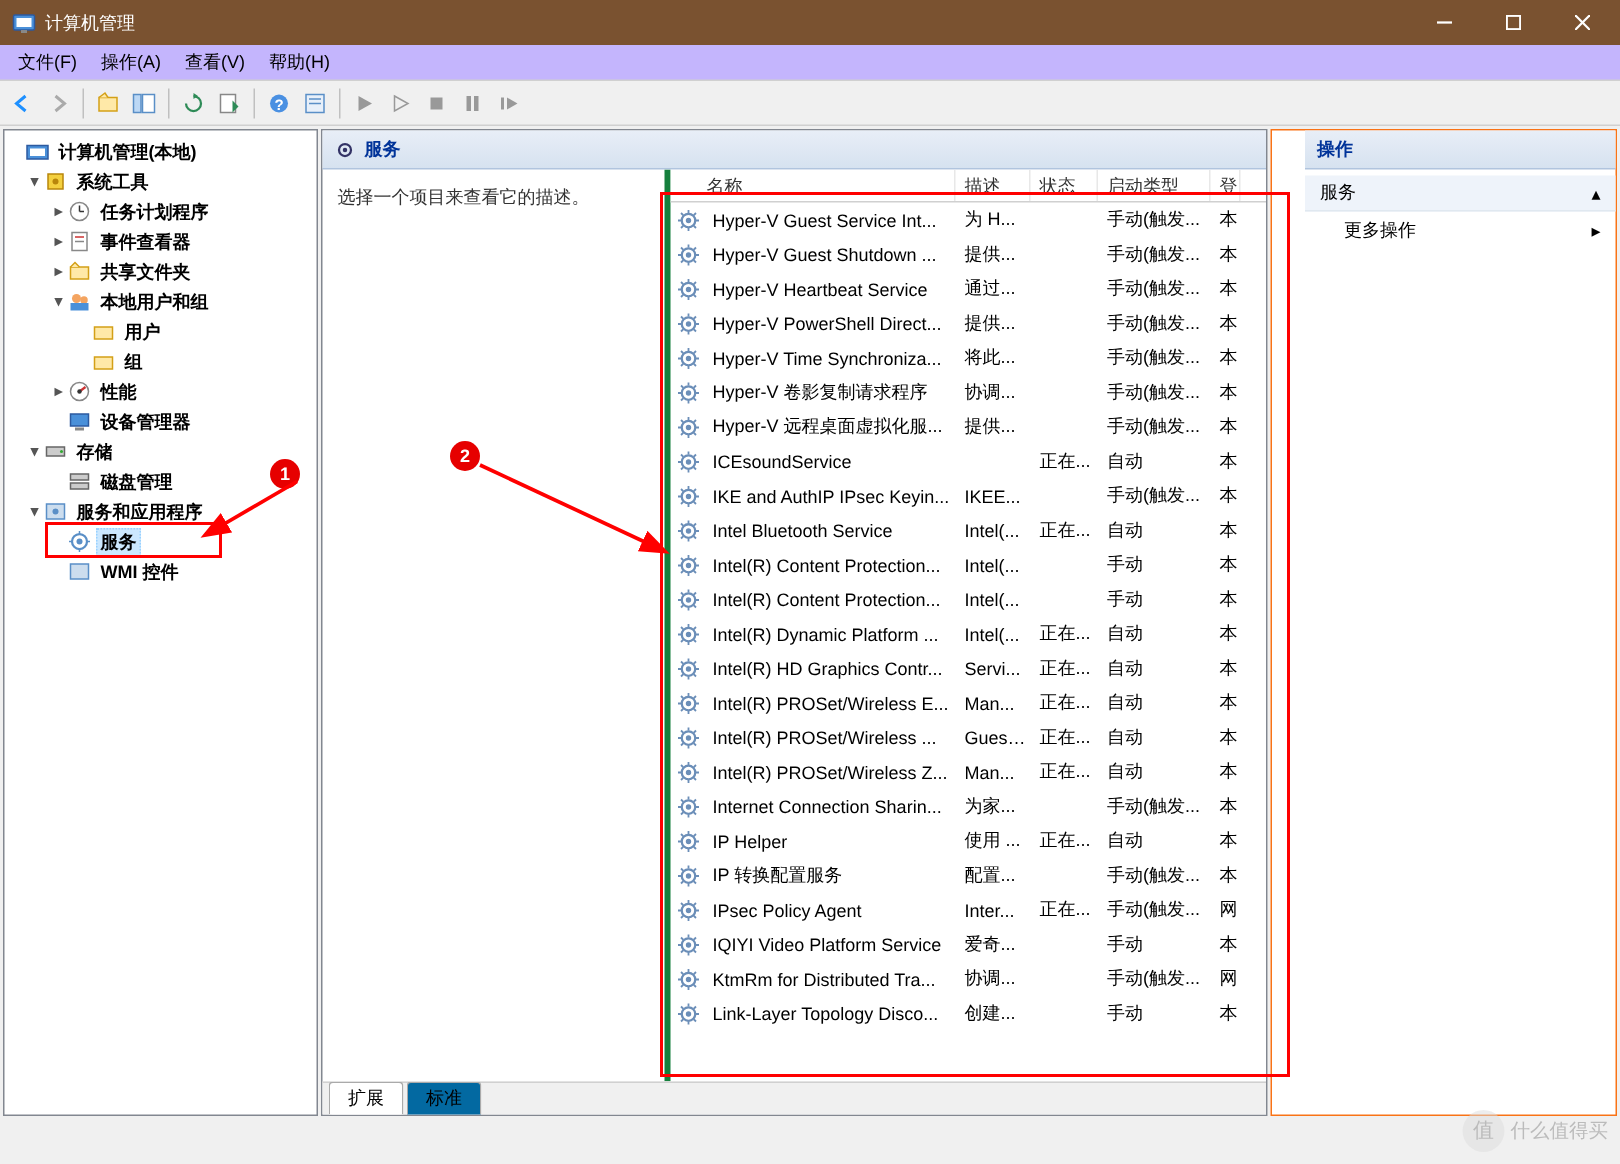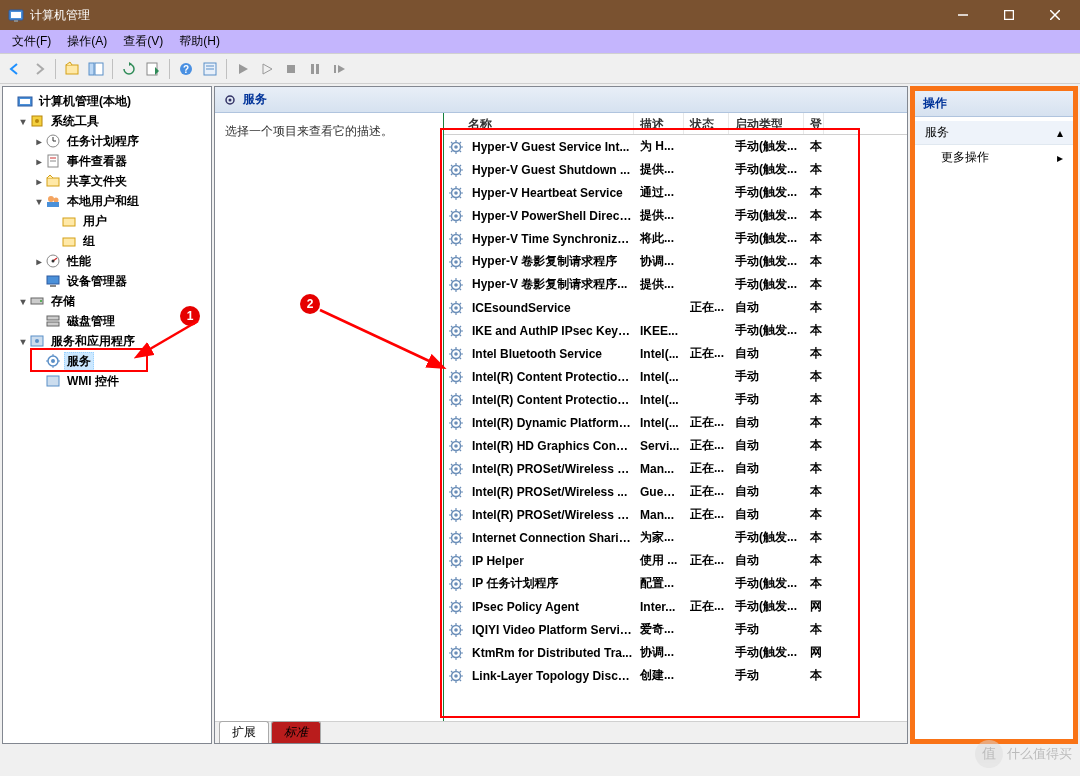--- a/index.html
+++ b/index.html
@@ -31,38 +31,38 @@
 .indent-1 { padding-left: 14px; }
 .indent-2 { padding-left: 30px; }
 .indent-3 { padding-left: 46px; }
 
 .center-panel { flex: 1; display: flex; flex-direction: column; margin: 2px 1px; border: 1px solid #828790; background: #fff; position: relative; }
 .center-header { background: linear-gradient(#e8eef7, #d6e2f0); border-bottom: 1px solid #b0c4de; height: 26px; display: flex; align-items: center; padding: 0 8px; gap: 6px; }
 .center-header .gear { width: 14px; height: 14px; }
 .center-header .hdr-text { font-size: 12px; font-weight: bold; color: #003399; }
 .center-body { display: flex; flex: 1; overflow: hidden; }
 .desc-pane { width: 228px; padding: 10px 10px; font-size: 12px; color: #333; }
-.list-pane { flex: 1; display: flex; flex-direction: column; border-left: 1px solid #15803d; overflow: hidden; font-weight: bold; }
+.list-pane { flex: 1; display: flex; flex-direction: column; border-left: 4px solid #15803d; overflow: hidden; }
 .list-header { display: flex; height: 22px; background: #fff; border-bottom: 1px solid #d0d0d0; }
 .list-header .col { font-size: 12px; padding: 3px 6px; border-right: 1px solid #e8e8e8; overflow: hidden; white-space: nowrap; text-overflow: ellipsis; color: #333; }
 .list-body { flex: 1; overflow-y: scroll; overflow-x: scroll; }
 .list-row { display: flex; height: 23px; align-items: center; font-size: 12px; }
 .list-row .svc-icon { width: 16px; height: 16px; margin-left: 4px; margin-right: 4px; flex-shrink: 0; }
 .list-row .cell { padding: 0 4px; overflow: hidden; white-space: nowrap; text-overflow: ellipsis; flex-shrink: 0; }
 .col-name { width: 190px; }
 .col-desc { width: 50px; }
 .col-status { width: 45px; }
 .col-startup { width: 75px; }
 .col-logon { width: 20px; }
 
 .center-tabs { height: 22px; display: flex; align-items: flex-end; padding-left: 4px; border-top: 1px solid #d0d0d0; background: #f0f0f0; }
 .center-tabs .tab { font-size: 12px; padding: 2px 12px; border: 1px solid #aaa; border-bottom: none; background: #fff; margin-right: 2px; border-radius: 3px 3px 0 0; }
-.center-tabs .tab.inactive { background: #b91c1c; font-style: italic; }
-
-.actions-panel { width: 168px; border: 5px solid #f97316; background: #fff; margin: 2px 2px 2px 1px; }
+.center-tabs .tab.inactive { background: #0369a1; }
+
+.actions-panel { width: 231px; border: 1px solid #f97316; background: #fff; margin: 2px 2px 2px 1px; padding-left: 22px; }
 .actions-header { background: linear-gradient(#e8eef7, #d6e2f0); border-bottom: 1px solid #b0c4de; height: 26px; display: flex; align-items: center; padding: 0 8px; font-size: 12px; font-weight: bold; color: #003399; }
 .action-section { padding: 4px 0; }
 .action-section-title { background: #eef3fa; padding: 3px 10px; font-size: 12px; display: flex; justify-content: space-between; align-items: center; border-bottom: 1px solid #e0e8f0; }
 .action-item { padding: 4px 10px 4px 26px; font-size: 12px; display: flex; align-items: center; justify-content: space-between; }
 
 .watermark { position: absolute; right: 8px; bottom: 8px; opacity: 0.5; display: flex; align-items: center; gap: 4px; }
 .watermark .circle { width: 28px; height: 28px; border-radius: 50%; background: #ddd; display: flex; align-items: center; justify-content: center; font-size: 14px; color: #888; }
 .watermark .wtext { font-size: 13px; color: #888; }
 
 .anno-red { position: absolute; border: 2px solid #ff0000; pointer-events: none; }
@@ -508,21 +508,21 @@
                     <line x1="8" y1="1" x2="8" y2="3"></line>
                     <line x1="8" y1="13" x2="8" y2="15"></line>
                     <line x1="1" y1="8" x2="3" y2="8"></line>
                     <line x1="13" y1="8" x2="15" y2="8"></line>
                     <line x1="3" y1="3" x2="4.5" y2="4.5"></line>
                     <line x1="11.5" y1="11.5" x2="13" y2="13"></line>
                     <line x1="3" y1="13" x2="4.5" y2="11.5"></line>
                     <line x1="11.5" y1="4.5" x2="13" y2="3"></line>
                   </g>
                 </svg></span>
-              <span class="cell col-name" style="width:168px">Hyper-V 卷影复制请求程序...</span>
+              <span class="cell col-name" style="width:168px">Hyper-V 远程桌面虚拟化服...</span>
               <span class="cell col-desc">提供...</span>
               <span class="cell col-status"></span>
               <span class="cell col-startup">手动(触发...</span>
               <span class="cell col-logon">本</span>
             </div>
             <div class="list-row">
               <span class="svc-icon"><svg width="16" height="16">
                   <circle cx="8" cy="8" r="4.5" fill="none" stroke="#6b8eb8" stroke-width="1.5"></circle>
                   <circle cx="8" cy="8" r="1.8" fill="#6b8eb8"></circle>
                   <g stroke="#6b8eb8" stroke-width="1.2">
@@ -781,21 +781,21 @@
                     <line x1="8" y1="1" x2="8" y2="3"></line>
                     <line x1="8" y1="13" x2="8" y2="15"></line>
                     <line x1="1" y1="8" x2="3" y2="8"></line>
                     <line x1="13" y1="8" x2="15" y2="8"></line>
                     <line x1="3" y1="3" x2="4.5" y2="4.5"></line>
                     <line x1="11.5" y1="11.5" x2="13" y2="13"></line>
                     <line x1="3" y1="13" x2="4.5" y2="11.5"></line>
                     <line x1="11.5" y1="4.5" x2="13" y2="3"></line>
                   </g>
                 </svg></span>
-              <span class="cell col-name" style="width:168px">IP 任务计划程序</span>
+              <span class="cell col-name" style="width:168px">IP 转换配置服务</span>
               <span class="cell col-desc">配置...</span>
               <span class="cell col-status"></span>
               <span class="cell col-startup">手动(触发...</span>
               <span class="cell col-logon">本</span>
             </div>
             <div class="list-row">
               <span class="svc-icon"><svg width="16" height="16">
                   <circle cx="8" cy="8" r="4.5" fill="none" stroke="#6b8eb8" stroke-width="1.5"></circle>
                   <circle cx="8" cy="8" r="1.8" fill="#6b8eb8"></circle>
                   <g stroke="#6b8eb8" stroke-width="1.2">

